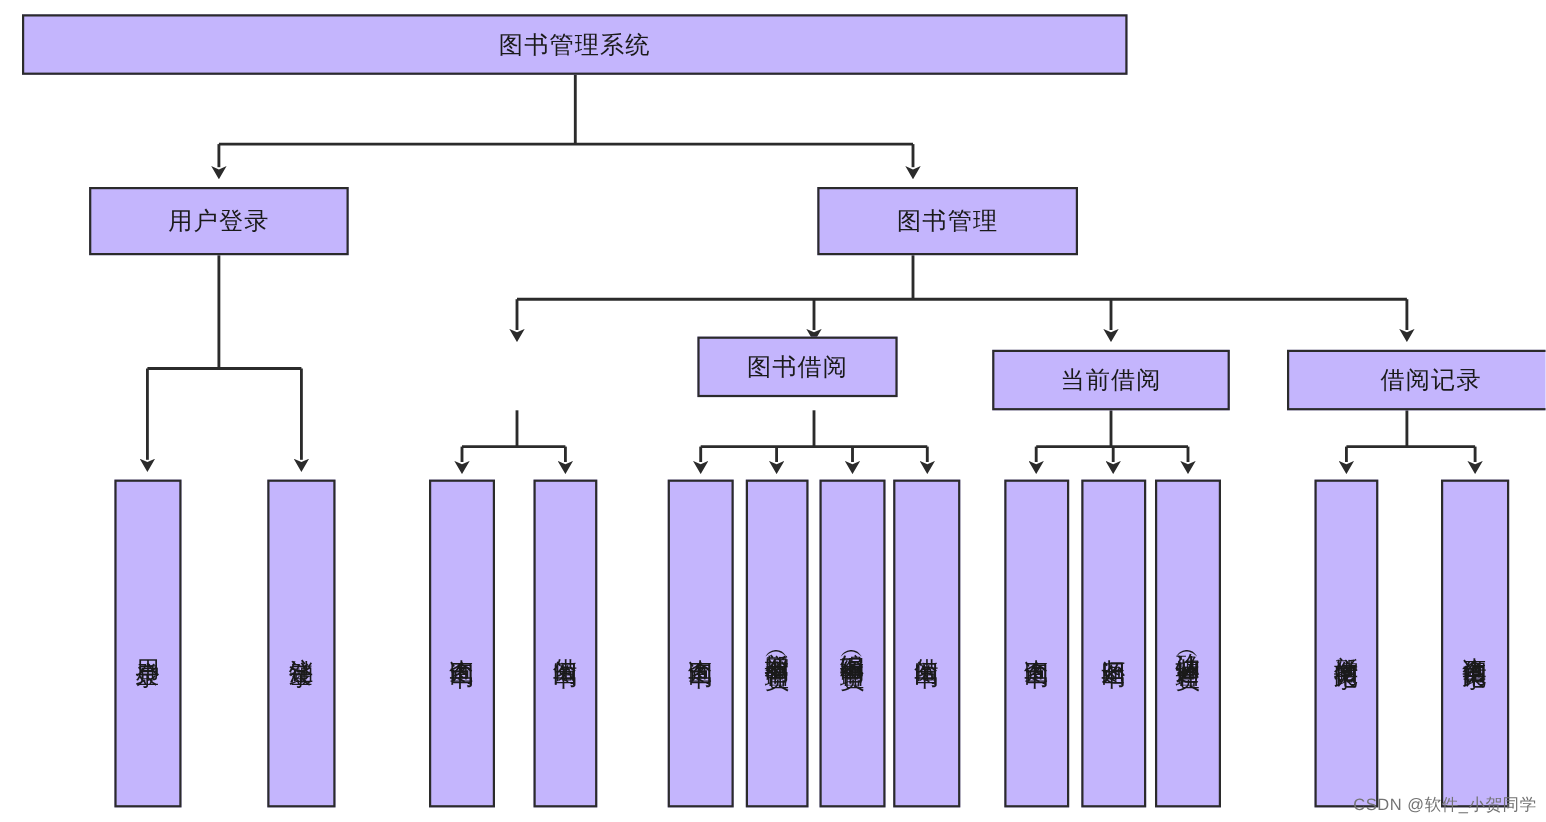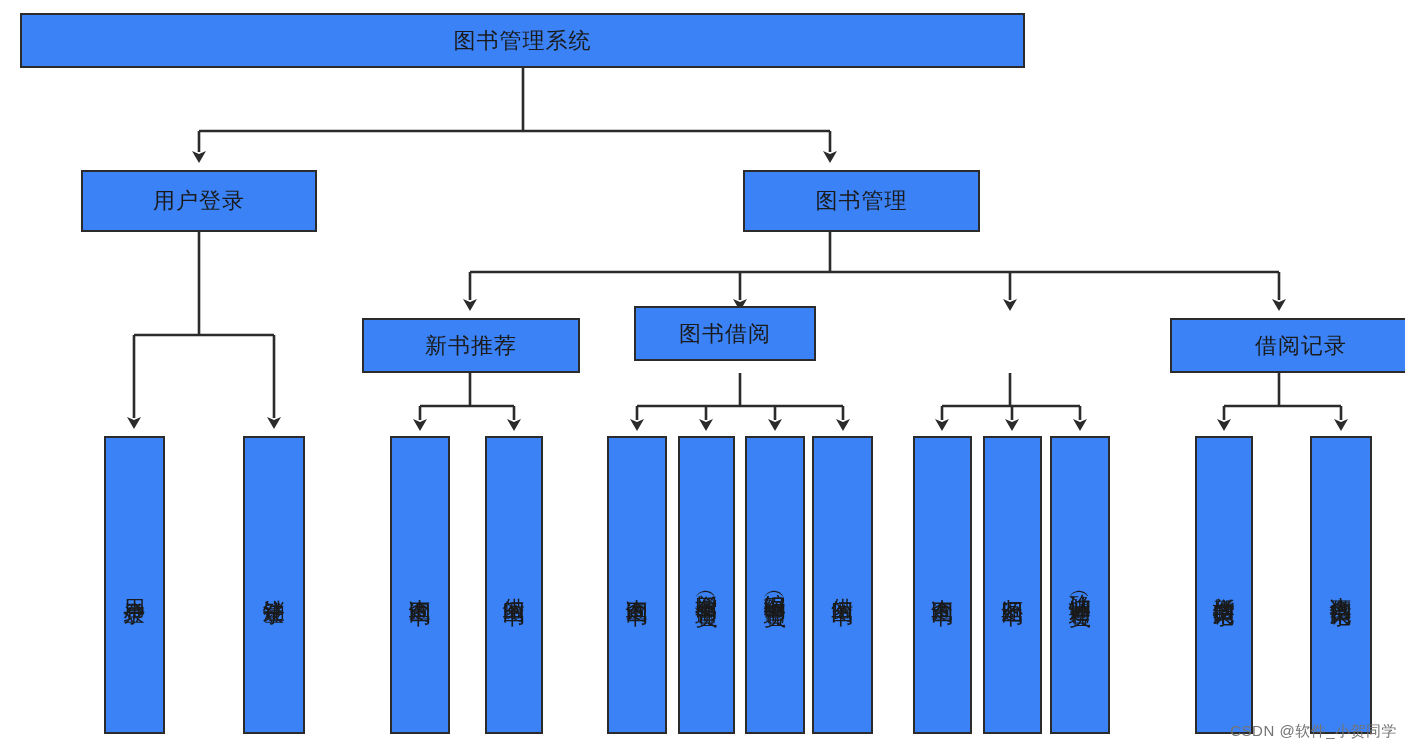--- a/index.html
+++ b/index.html
@@ -1,20 +1,20 @@
 <!DOCTYPE html>
 <html><head>
 <meta charset="utf-8">
 <style>
   html,body{margin:0;padding:0;background:#ffffff;}
   body{width:1405px;height:747px;overflow:hidden;
        font-family:"Liberation Sans","DejaVu Sans",sans-serif;}
   #stage{position:relative;width:1405px;height:747px;background:#fff;}
   svg.wires{position:absolute;left:0;top:0;width:1405px;height:747px;}
-  .node{position:absolute;box-sizing:border-box;background:#3b82f6;
+  .node{position:absolute;box-sizing:border-box;background:#c4b5fd;
         border:2.5px solid #2b2b2b;display:flex;align-items:center;
         justify-content:center;color:#1a1a1a;}
   .node.h{font-size:22px;letter-spacing:1px;}
   .node.v{writing-mode:vertical-rl;text-orientation:upright;
           font-size:22px;letter-spacing:2px;line-height:1.15;
           padding-top:6px;padding-bottom:6px;}
   .node.v .lbl{writing-mode:vertical-rl;text-orientation:upright;
                display:block;white-space:pre;}
   .watermark{position:absolute;right:8px;bottom:6px;font-size:15px;
              color:#737373;letter-spacing:.5px;white-space:nowrap;}
@@ -78,25 +78,25 @@
     <span class="lbl">图书管理系统</span>
   </div>
 
   <div class="node h" style="left:81px;top:170px;width:236px;height:62px;">
     <span class="lbl">用户登录</span>
   </div>
   <div class="node h" style="left:711px;top:170px;width:237px;height:62px;margin-left:32px;">
     <span class="lbl">图书管理</span>
   </div>
 
-  <div class="node h" style="left:362px;top:318px;width:218px;height:55px;">
-    <span class="lbl">新书推荐</span>
-  </div>
   <div class="node h" style="left:634px;top:306px;width:182px;height:55px;">
     <span class="lbl">图书借阅</span>
+  </div>
+  <div class="node h" style="left:902px;top:318px;width:216px;height:55px;">
+    <span class="lbl">当前借阅</span>
   </div>
   <div class="node h" style="left:1170px;top:318px;width:262px;height:55px;">
     <span class="lbl">借阅记录</span>
   </div>
 
   <div class="node v" style="left:104px;top:436px;width:61px;height:298px;">
     <span class="lbl">用户登录</span>
   </div>
   <div class="node v" style="left:243px;top:436px;width:62px;height:298px;">
     <span class="lbl">注销登录</span>

